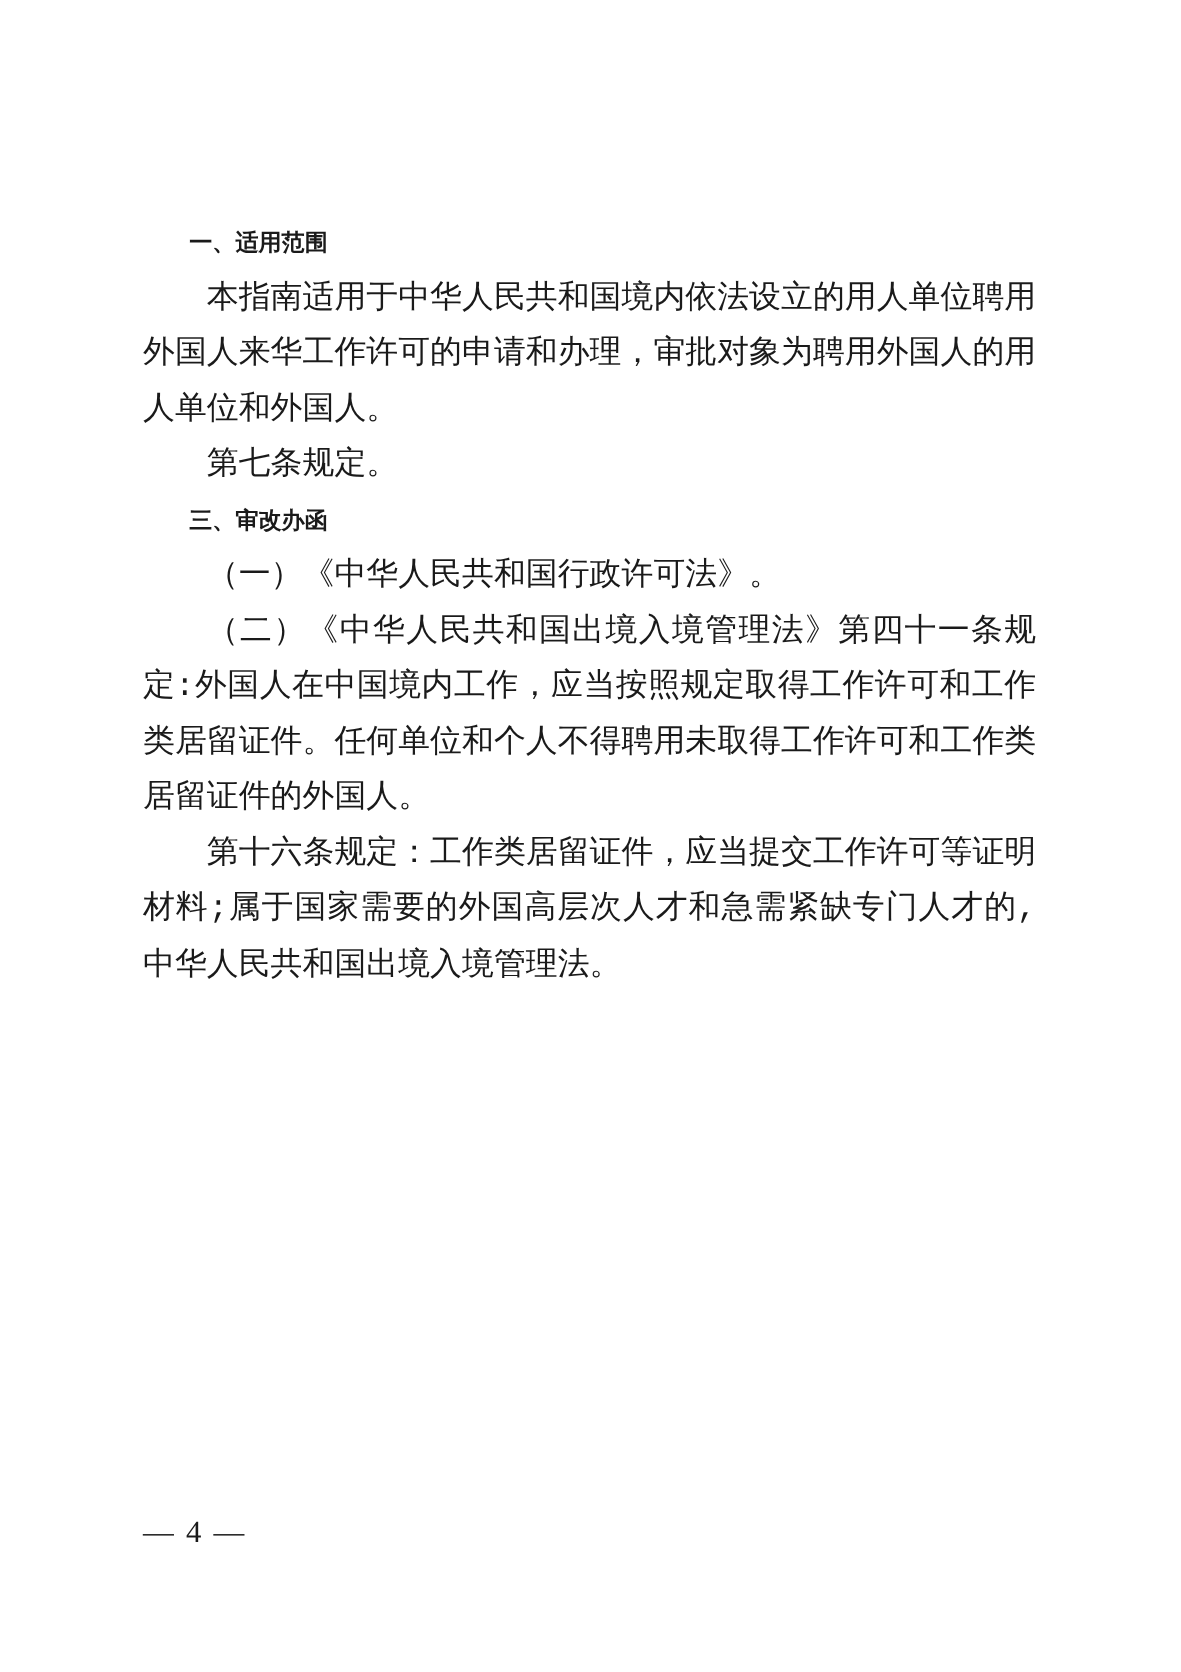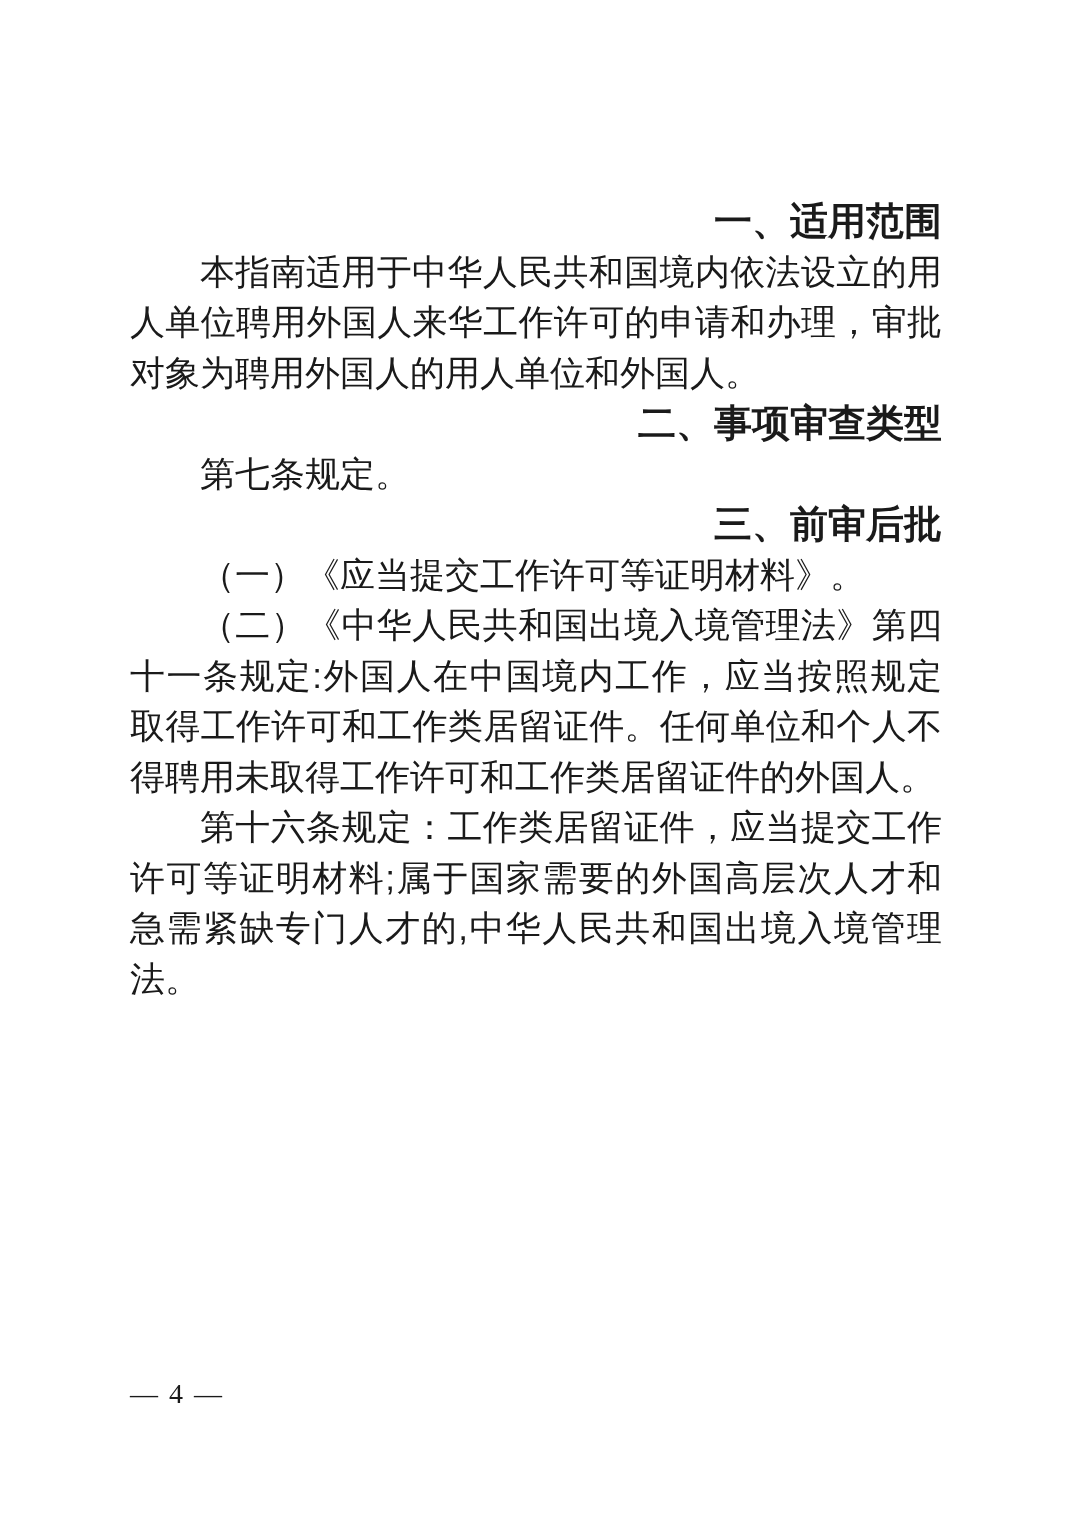--- a/index.html
+++ b/index.html
@@ -21,35 +21,35 @@
     background: #ffffff;
   }
   .doc-body {
     position: absolute;
     left: 130px;
     top: 196px;
     width: 812px;
   }
   .doc-paragraph {
     margin: 0;
-    font-size: 35px;
+    font-size: 29px;
     line-height: 50.5px;
     text-align: justify;
     text-justify: inter-character;
     text-indent: 2em;
     font-weight: 400;
-    font-family: Liberation Sans, sans-serif;
+    font-family: Liberation Mono, monospace;
   }
   .doc-heading {
     margin: 0;
-    font-size: 38px;
+    font-size: 21px;
     line-height: 50.5px;
     font-weight: 700;
     text-indent: 2em;
-    text-align: right;
+    text-align: left;
     font-family: "Liberation Sans", "DejaVu Sans", sans-serif;
   }
   .page-footer {
     position: absolute;
     left: 130px;
     top: 1378px;
   }
   .page-number {
     font-size: 28px;
     line-height: 32px;
@@ -58,23 +58,22 @@
     font-family: "Liberation Serif", "DejaVu Serif", serif;
   }
 </style>
 </head>
 <body>
 
 <div class="page">
   <main class="doc-body" id="doc-body">
       <h2 class="doc-heading">一、适用范围</h2>
       <p class="doc-paragraph">本指南适用于中华人民共和国境内依法设立的用人单位聘用外国人来华工作许可的申请和办理，审批对象为聘用外国人的用人单位和外国人。</p>
-      <h2 class="doc-heading">二、事项审查类型</h2>
       <p class="doc-paragraph">第七条规定。</p>
-      <h2 class="doc-heading">三、前审后批</h2>
-      <p class="doc-paragraph">（一）《应当提交工作许可等证明材料》。</p>
+      <h2 class="doc-heading">三、审改办函</h2>
+      <p class="doc-paragraph">（一）《中华人民共和国行政许可法》。</p>
       <p class="doc-paragraph">（二）《中华人民共和国出境入境管理法》第四十一条规定:外国人在中国境内工作，应当按照规定取得工作许可和工作类居留证件。任何单位和个人不得聘用未取得工作许可和工作类居留证件的外国人。</p>
       <p class="doc-paragraph">第十六条规定：工作类居留证件，应当提交工作许可等证明材料;属于国家需要的外国高层次人才和急需紧缺专门人才的,中华人民共和国出境入境管理法。</p>
     </main>
   <div class="page-footer">
     <span class="page-number">— 4 —</span>
   </div>
 </div>
 
 </body></html>

